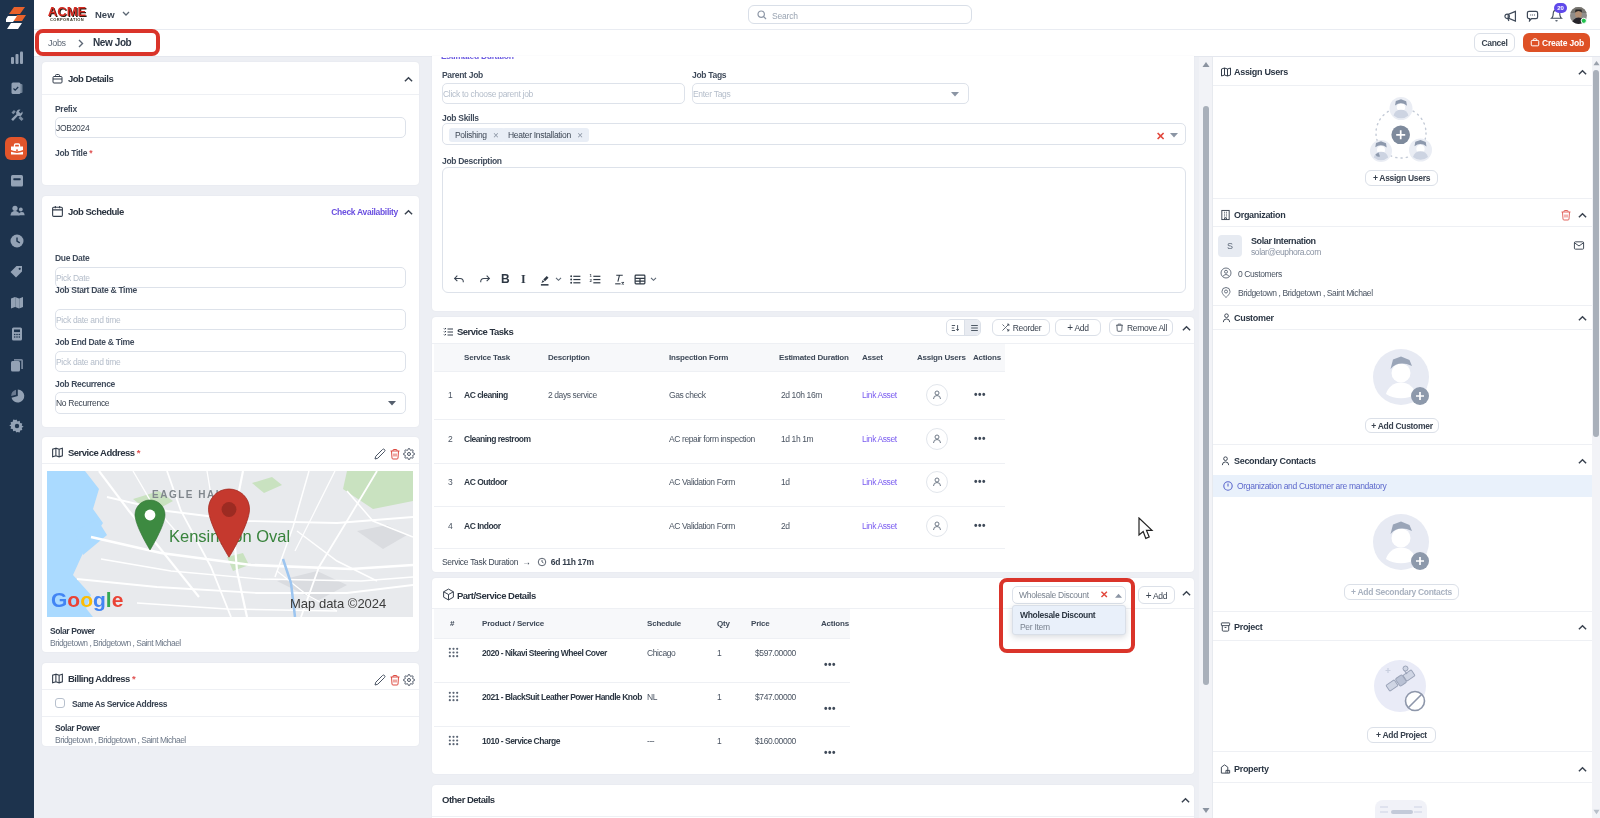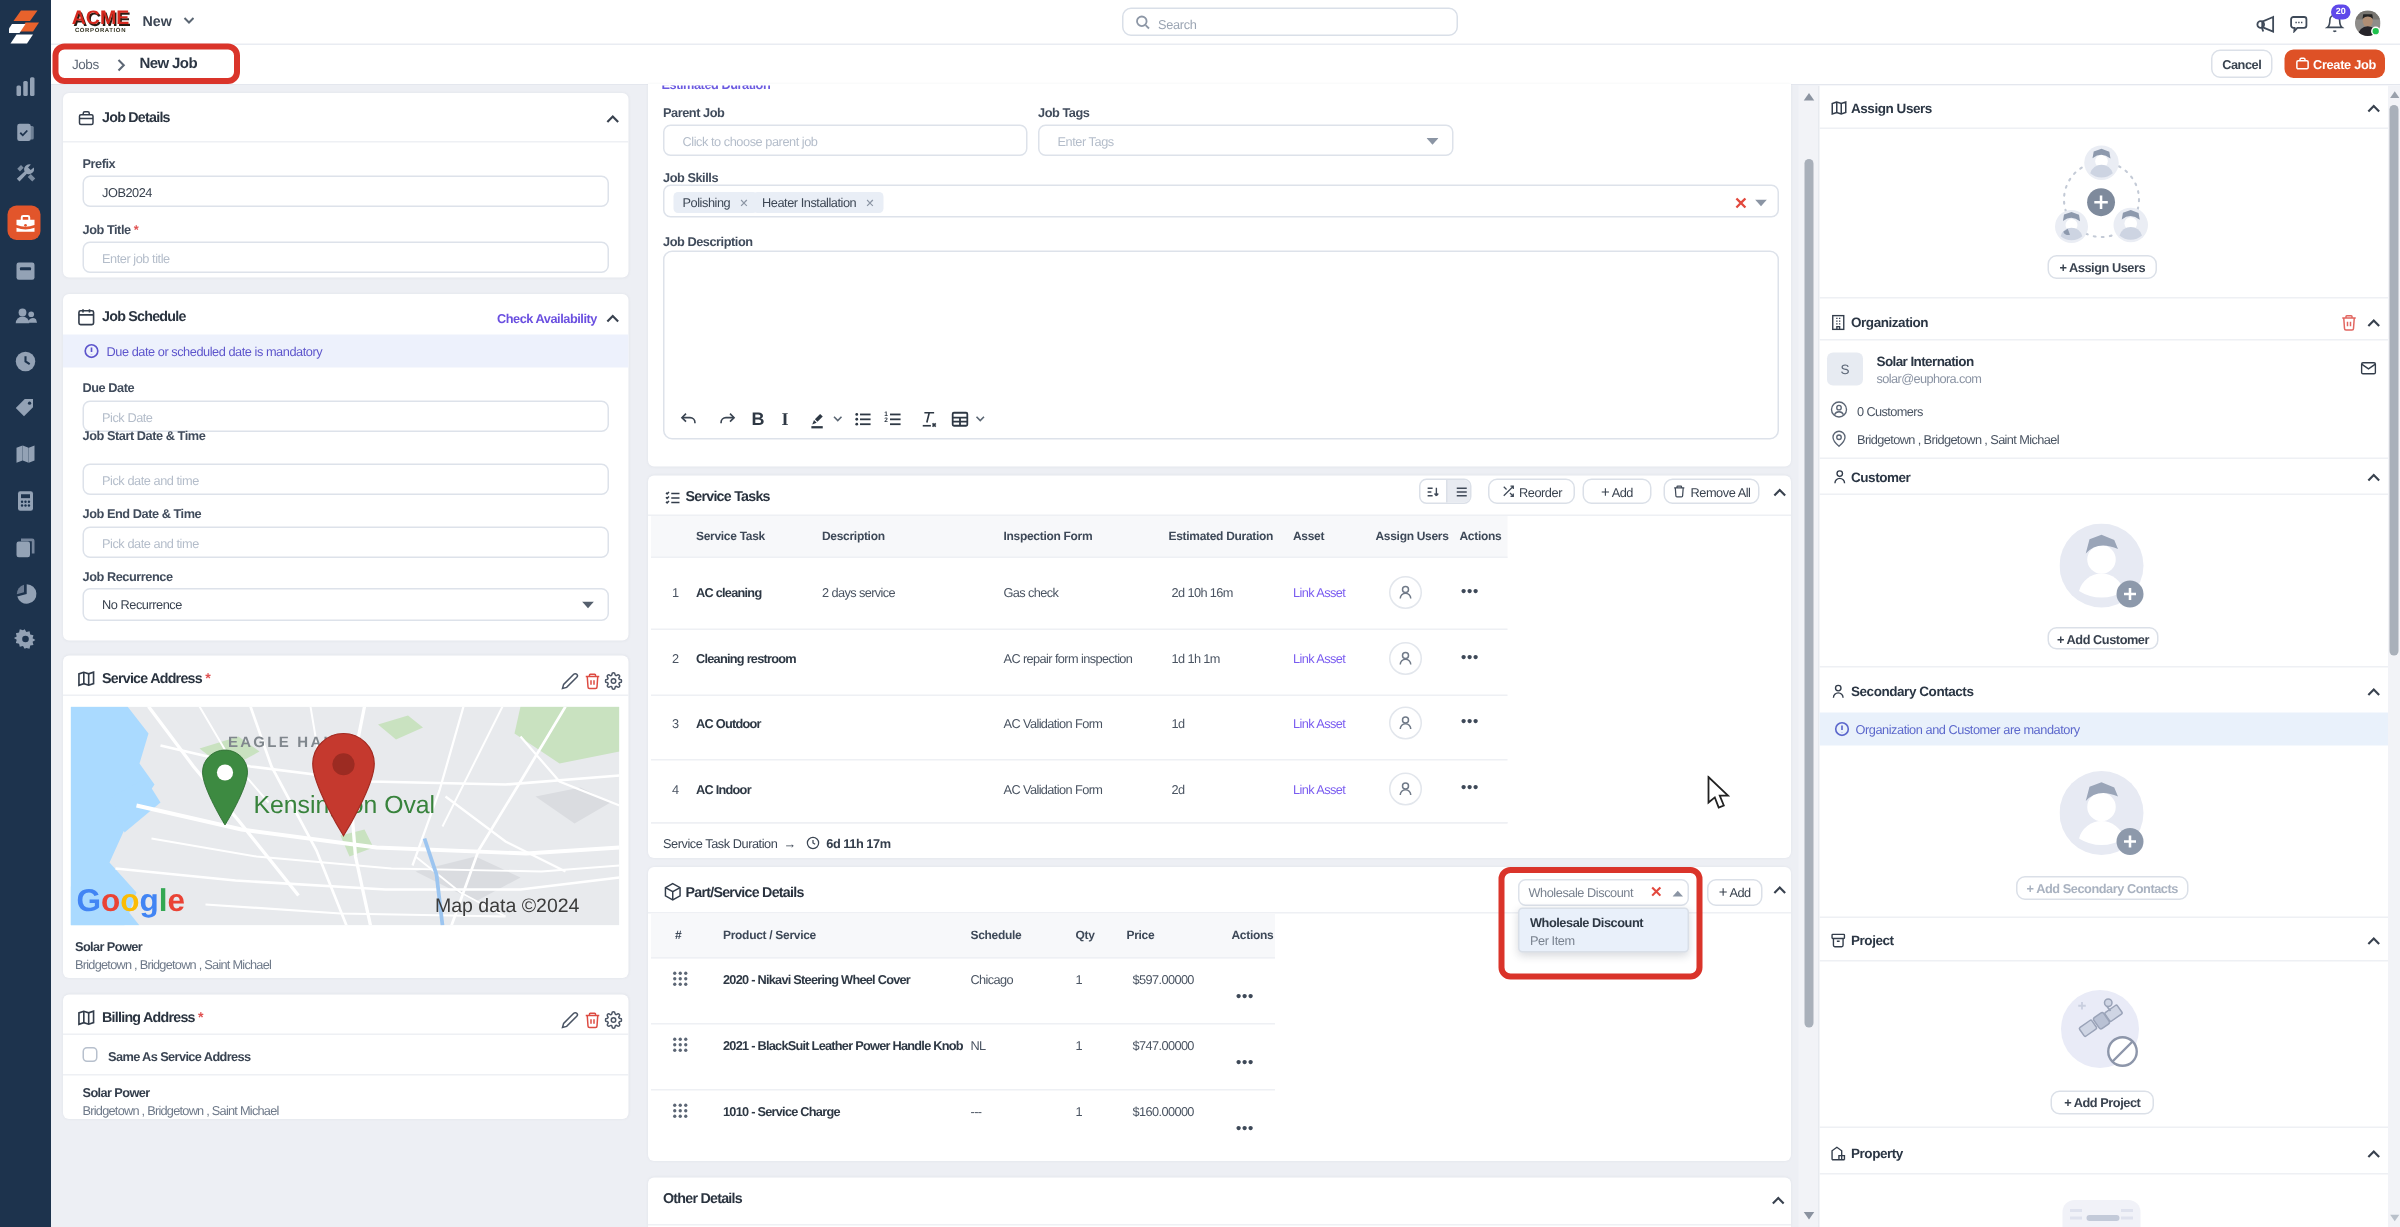--- a/index.html
+++ b/index.html
@@ -16,21 +16,21 @@
 
 #topbar { position:absolute; left:34px; top:0; width:1566px; height:30px; background:#fff; border-bottom:1px solid #e9ecf2; }
 #crumbbar { position:absolute; left:34px; top:30px; width:1566px; height:27px; background:#fff; border-bottom:1px solid #e4e7ee; }
 #redbox1 { position:absolute; left:35px; top:29px; width:125px; height:27px; border:4px solid #da342a; border-radius:8px; z-index:50; }
 #redbox2 { position:absolute; left:999px; top:578px; width:136px; height:75px; border:4px solid #da342a; border-radius:8px; z-index:50; }
 
 
 .card { position:absolute; background:#fff; border-radius:4px; box-shadow:0 0 2px rgba(35,46,60,.06); }
 .ctitle { font-size:9.5px; font-weight:bold; color:#2a333f; letter-spacing:-0.5px; white-space:nowrap; }
 .lbl { font-size:8.5px; font-weight:bold; color:#414c5c; letter-spacing:-0.3px; white-space:nowrap; }
-.inp { position:absolute; border:1px solid #dde2ea; border-radius:5px; background:#fff; font-size:8.5px; letter-spacing:-0.3px; color:#39424f; line-height:19px; padding:0 12px; white-space:nowrap; }
+.inp { position:absolute; border:1px solid #dde2ea; border-radius:5px; background:#fff; font-size:8.5px; letter-spacing:-0.3px; color:#39424f; line-height:19px; padding:0 0; white-space:nowrap; }
 .ph { color:#b4bdca; }
 .red { color:#e05252; }
 .chev { position:absolute; width:9px; height:9px; color:#39424f; }
 .chev svg { width:9px; height:9px; display:block; }
 .divider { position:absolute; left:0; width:100%; height:1px; background:#eef0f4; }
 .icbtn { position:absolute; width:12px; height:12px; }
 .icbtn svg { width:12px; height:12px; display:block; }
 .purple { color:#6d51e8; }
 .obtn { position:absolute; background:#fff; border:1px solid #dbe0e8; border-radius:6px; font-size:8.5px; letter-spacing:-0.3px; color:#39424f; text-align:center; white-space:nowrap; }
 .thead { font-size:8px; font-weight:bold; color:#3e4958; letter-spacing:-0.2px; white-space:nowrap; }
@@ -233,42 +233,34 @@
   <div class="ctitle abs" style="left:26px;top:11px;">Job Details</div>
   <div class="chev" style="left:362px;top:13px;">
       <svg viewBox="0 0 10 7">
         <path d="M1 5.5L5 1.5l4 4" stroke="currentColor" stroke-width="1.6" fill="none"></path>
       </svg>
     </div>
   <div class="divider" style="top:32px;"></div>
   <div class="lbl abs" style="left:13px;top:42px;">Prefix</div>
   <div class="inp" style="left:13px;top:55px;width:351px;height:21px;line-height:20px;">JOB2024</div>
   <div class="lbl abs" style="left:13px;top:86px;">Job Title <span class="red">*</span></div>
-  <div class="inp ph" style="left:13px;top:99px;width:351px;height:21px;line-height:20px;">Enter job title</div>
 </div>
 
 <div class="card" style="left:42px;top:196px;width:377px;height:231px;">
   <svg class="abs" style="left:9px;top:9px" width="13" height="13" viewBox="0 0 24 24" fill="none" stroke="#333d4b" stroke-width="2">
       <rect x="3" y="4" width="18" height="17" rx="2"></rect>
       <path d="M8 2v4M16 2v4M3 9h18"></path>
     </svg>
   <div class="ctitle abs" style="left:26px;top:10px;">Job Schedule</div>
   <div class="abs" style="right:21px;top:11px;font-size:8.5px;letter-spacing:-0.3px;font-weight:bold;color:#6a4fe0;white-space:nowrap;">Check Availability</div>
   <div class="chev" style="left:362px;top:12px;">
       <svg viewBox="0 0 10 7">
         <path d="M1 5.5L5 1.5l4 4" stroke="currentColor" stroke-width="1.6" fill="none"></path>
       </svg>
     </div>
-  <div class="abs" style="left:0px;top:27px;width:377px;height:22px;background:#edf1fc;">
-    <svg class="abs" style="left:14px;top:6px" width="10" height="10" viewBox="0 0 10 10">
-        <circle cx="5" cy="5" r="4.2" fill="none" stroke="#5d55cc" stroke-width="1.1"></circle>
-        <path d="M5 2.6v3M5 7.2v.1" stroke="#5d55cc" stroke-width="1.1"></path>
-      </svg>
-    <div class="abs" style="left:29px;top:6px;font-size:8.5px;letter-spacing:-0.3px;color:#5d55cc;white-space:nowrap;">Due date or scheduled date is mandatory</div>
-  </div>
   <div class="lbl abs" style="left:13px;top:57px;">Due Date</div>
   <div class="inp ph" style="left:13px;top:71px;width:351px;height:21px;line-height:20px;">Pick Date</div>
   <div class="lbl abs" style="left:13px;top:89px;">Job Start Date &amp; Time</div>
   <div class="inp ph" style="left:13px;top:113px;width:351px;height:21px;line-height:20px;">Pick date and time</div>
   <div class="lbl abs" style="left:13px;top:141px;">Job End Date &amp; Time</div>
   <div class="inp ph" style="left:13px;top:155px;width:351px;height:21px;line-height:20px;">Pick date and time</div>
   <div class="lbl abs" style="left:13px;top:183px;">Job Recurrence</div>
   <div class="inp" style="left:13px;top:196px;width:351px;height:22px;line-height:21px;">No Recurrence
     <svg class="abs" style="right:9px;top:8px" width="8" height="5" viewBox="0 0 8 5">
         <path d="M0 0l4 4.5L8 0z" fill="#555f6d"></path>

